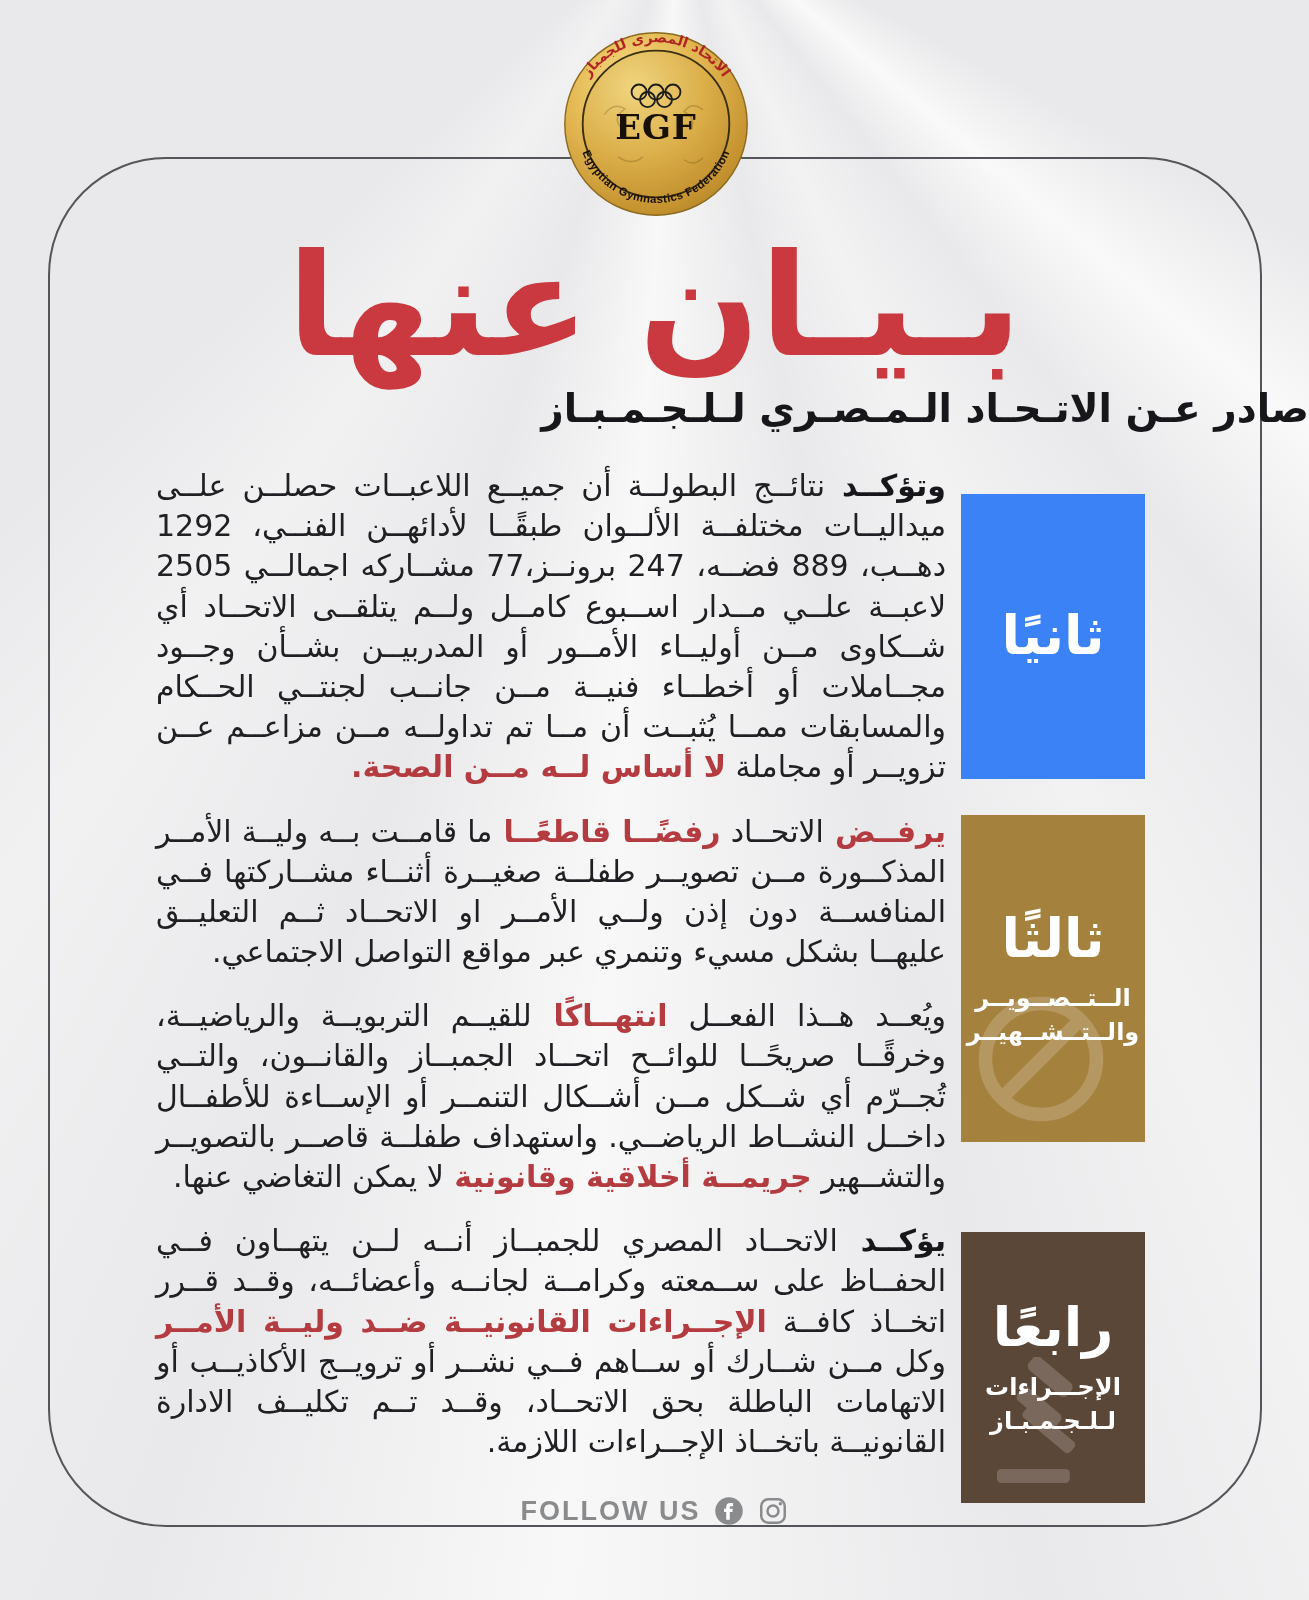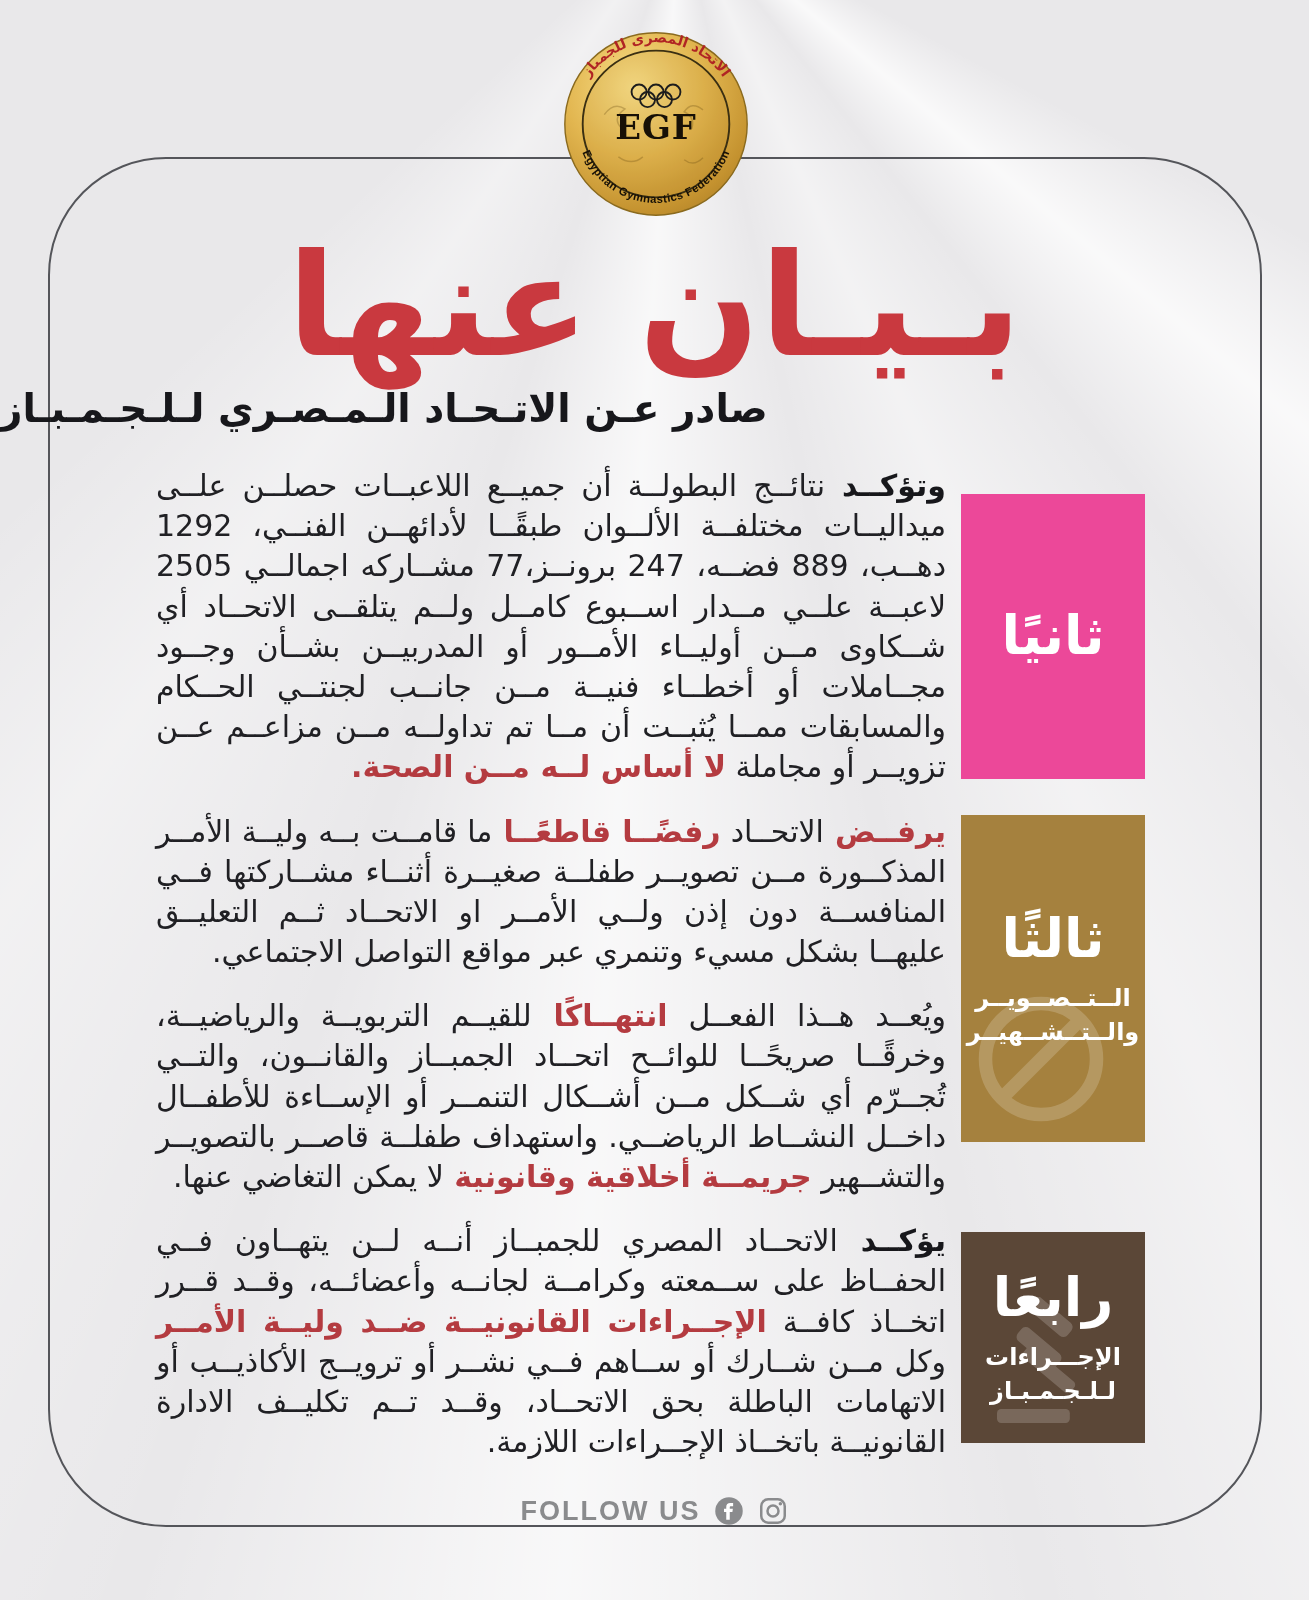--- a/index.html
+++ b/index.html
@@ -29,42 +29,42 @@
   }
   .logo{position:absolute;left:562px;top:30px;width:188px;height:188px;}
   .title{
     position:absolute;left:0;top:228px;width:100%;
     direction:rtl;text-align:center;
     font-size:142px;line-height:1.1;font-weight:bold;
     color:var(--title-red,#c9393f);
   }
   .subtitle{
     position:absolute;left:0;top:386px;width:100%;
-    direction:rtl;text-align:left;
+    direction:rtl;text-align:right;
     font-size:39px;font-weight:bold;color:var(--ink-strong,#26262a);
   }
   .column{
     position:absolute;left:156px;top:466px;width:790px;
     direction:rtl;text-align:justify;
     font-size:30px;line-height:1.34;color:var(--ink,#202024);
   }
   .column p{margin:0 0 24px 0;}
   .s-bold{font-weight:bold;color:var(--ink-strong,#121216);}
   .s-red{font-weight:bold;color:var(--accent-red,#b43b40);}
   .badge{
     position:absolute;left:961px;width:184px;
     display:flex;flex-direction:column;align-items:center;justify-content:center;
     direction:rtl;color:#ffffff;text-align:center;overflow:hidden;
     box-sizing:border-box;padding:0 10px;
   }
   .badge .num{font-size:54px;font-weight:bold;line-height:1.15;position:relative;z-index:2;}
   .badge .cap{font-size:24px;font-weight:bold;line-height:1.4;margin-top:12px;position:relative;z-index:2;}
   .badge-2{top:494px;height:285px;}
   .badge-3{top:815px;height:327px;}
-  .badge-4{top:1232px;height:211px;}
+  .badge-4{top:1232px;height:271px;}
   .wm{position:absolute;z-index:1;opacity:.18;left:50%;transform:translateX(-58%);}
   .wm-no{bottom:8px;width:150px;height:150px;}
   .wm-gavel{bottom:6px;width:140px;height:140px;}
   .footer{
     position:absolute;left:0;top:1496px;width:100%;
     display:flex;align-items:flex-start;justify-content:center;gap:14px;
   }
   .footer .label{
     font-family:"Liberation Sans", sans-serif;
     font-size:27px;font-weight:bold;letter-spacing:2px;
@@ -118,21 +118,21 @@
 <div class="title">بـيـان عنها</div>
 <div class="subtitle">صادر عـن الاتـحـاد الـمـصـري لـلـجـمـبـاز</div>
 
 <div class="column">
   <p><span class="s-bold">وتؤكــد </span><span>نتائــج البطولــة أن جميــع اللاعبــات حصلــن علــى ميداليــات مختلفــة الألــوان طبقًــا لأدائهــن الفنــي، 1292 دهــب، 889 فضــه، 247 برونــز،77 مشــاركه اجمالــي 2505 لاعبــة علــي مــدار اســبوع كامــل ولــم يتلقــى الاتحــاد أي شــكاوى مــن أوليــاء الأمــور أو المدربيــن بشــأن وجــود مجــاملات أو أخطــاء فنيــة مــن جانــب لجنتــي الحــكام والمسابقات ممــا يُثبــت أن مــا تم تداولــه مــن مزاعــم عــن تزويــر أو مجاملة </span><span class="s-red">لا أساس لــه مــن الصحة.</span></p>
   <p><span class="s-red">يرفــض </span><span>الاتحــاد </span><span class="s-red">رفضًــا قاطعًــا </span><span>ما قامــت بــه وليــة الأمــر المذكــورة مــن تصويــر طفلــة صغيــرة أثنــاء مشــاركتها فــي المنافســة دون إذن ولــي الأمــر او الاتحــاد ثــم التعليــق عليهــا بشكل مسيء وتنمري عبر مواقع التواصل الاجتماعي.</span></p>
   <p><span>ويُعــد هــذا الفعــل </span><span class="s-red">انتهــاكًا </span><span>للقيــم التربويــة والرياضيــة، وخرقًــا صريحًــا للوائــح اتحــاد الجمبــاز والقانــون، والتــي تُجــرّم أي شــكل مــن أشــكال التنمــر أو الإســاءة للأطفــال داخــل النشــاط الرياضــي. واستهداف طفلــة قاصــر بالتصويــر والتشــهير </span><span class="s-red">جريمــة أخلاقية وقانونية </span><span>لا يمكن التغاضي عنها.</span></p>
   <p><span class="s-bold">يؤكــد </span><span>الاتحــاد المصري للجمبــاز أنــه لــن يتهــاون فــي الحفــاظ على ســمعته وكرامــة لجانــه وأعضائــه، وقــد قــرر اتخــاذ كافــة </span><span class="s-red">الإجــراءات القانونيــة ضــد وليــة الأمــر </span><span>وكل مــن شــارك أو ســاهم فــي نشــر أو ترويــج الأكاذيــب أو الاتهامات الباطلة بحق الاتحــاد، وقــد تــم تكليــف الادارة القانونيــة باتخــاذ الإجــراءات اللازمة.</span></p>
 </div>
 
-<div class="badge badge-2" style="background-color: #ec4899;">
+<div class="badge badge-2" style="background-color: #3b82f6;">
   <div class="num">ثانيًا</div>
 </div>
 
 <div class="badge badge-3" style="background-color: rgb(165, 129, 62); align-items: center;">
   <svg class="wm wm-no" viewBox="0 0 100 100">
     <circle cx="50" cy="50" r="37" fill="none" stroke="#ffffff" stroke-width="9"></circle>
     <rect x="16" y="45.5" width="68" height="9" fill="#ffffff" transform="rotate(-45 50 50)"></rect>
   </svg>
   <div class="num">ثالثًا</div>
   <div class="cap">

